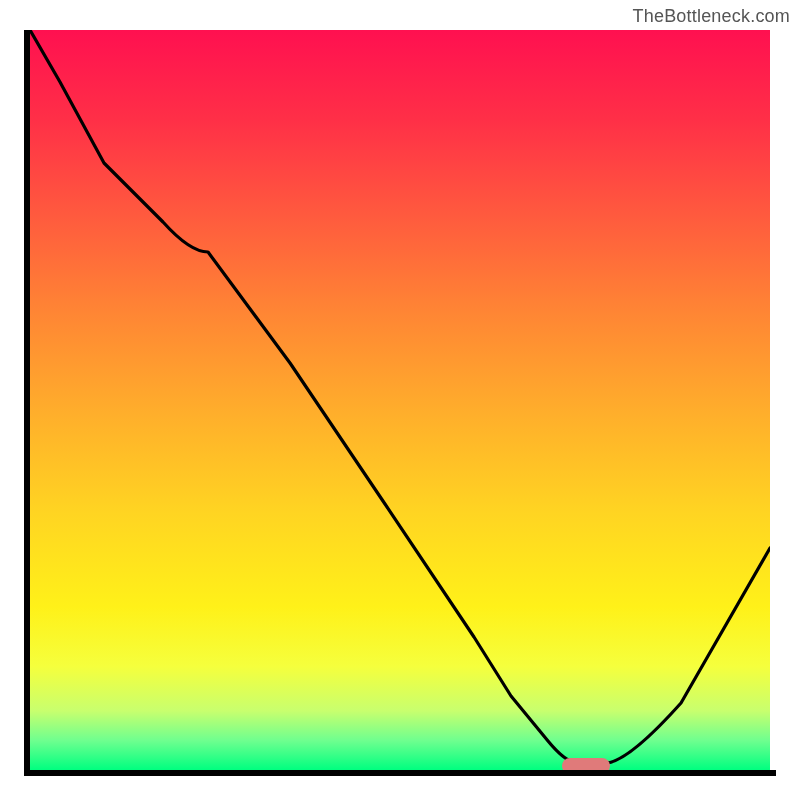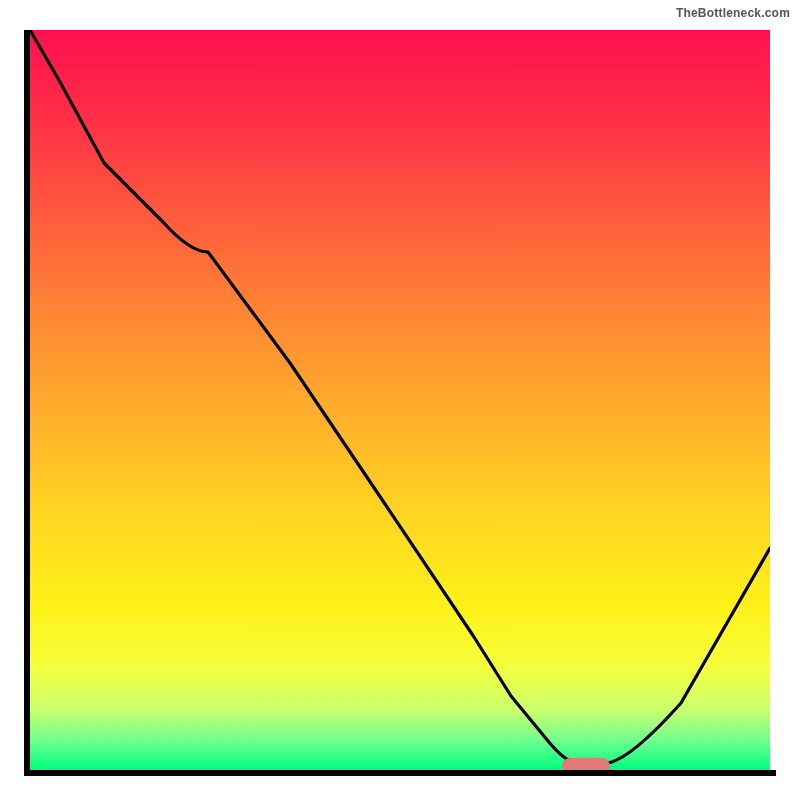--- a/index.html
+++ b/index.html
@@ -50,22 +50,22 @@
     left: 24px;
     top: 30px;
     width: 6px;
     height: 746px;
   }
   .watermark {
     position: absolute;
     top: 6px;
     right: 10px;
     color: #555;
-    font-size: 12px;
-    font-weight: 700;
+    font-size: 18px;
+    font-weight: 400;
     letter-spacing: 0.2px;
   }
   svg.overlay {
     position: absolute;
     left: 30px;
     top: 30px;
     width: 740px;
     height: 740px;
     pointer-events: none;
   }

